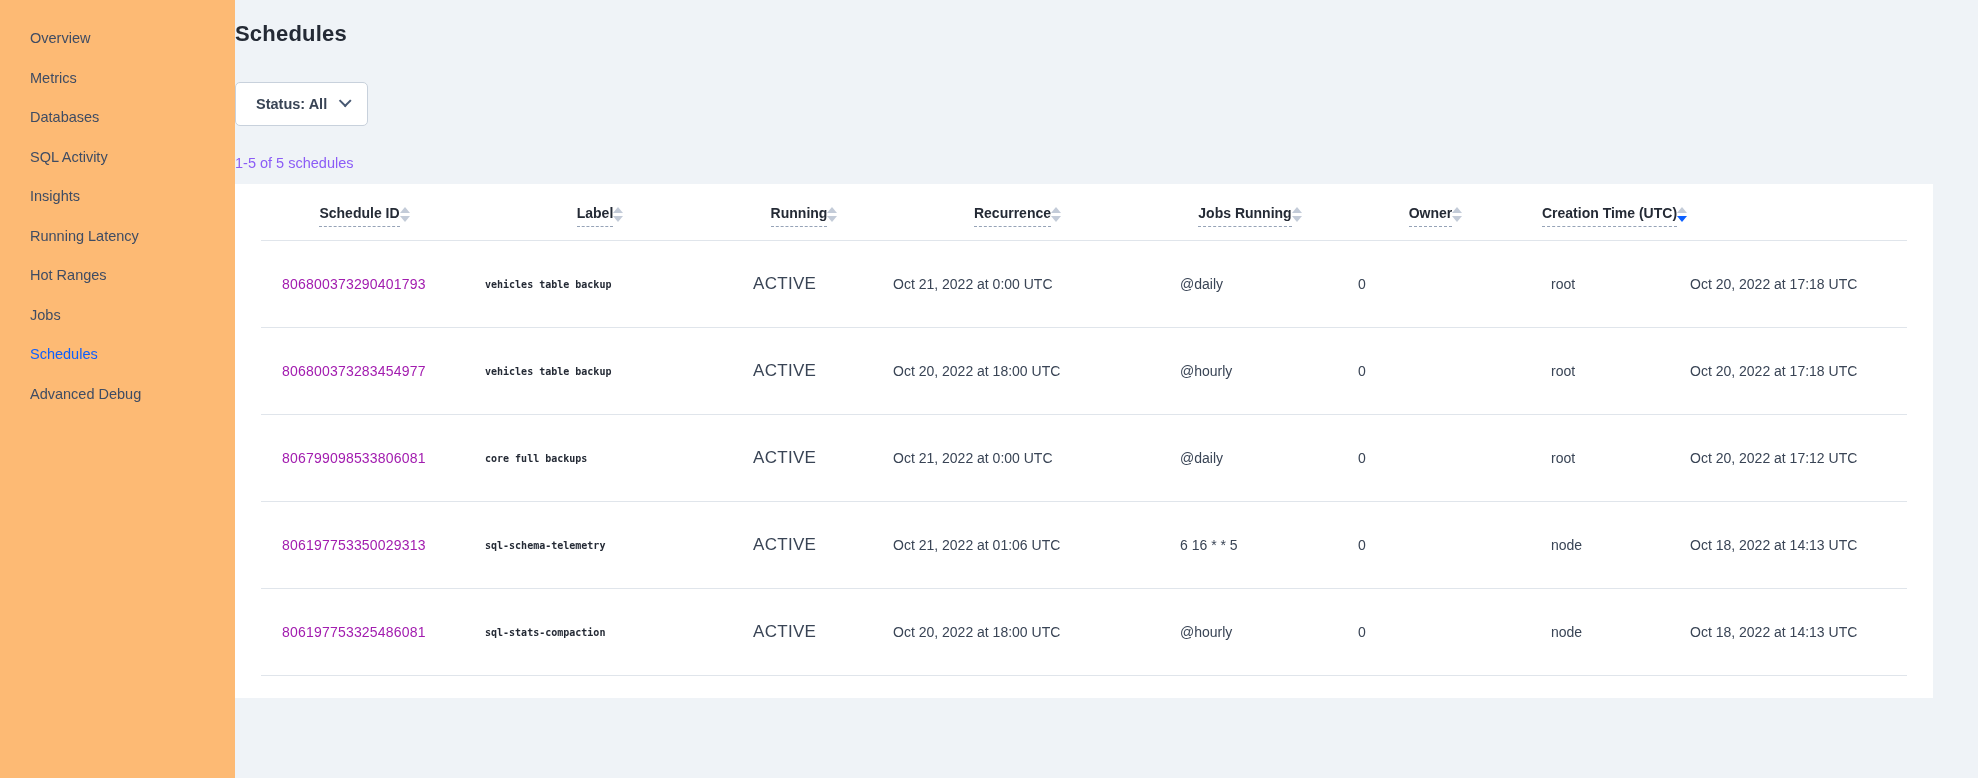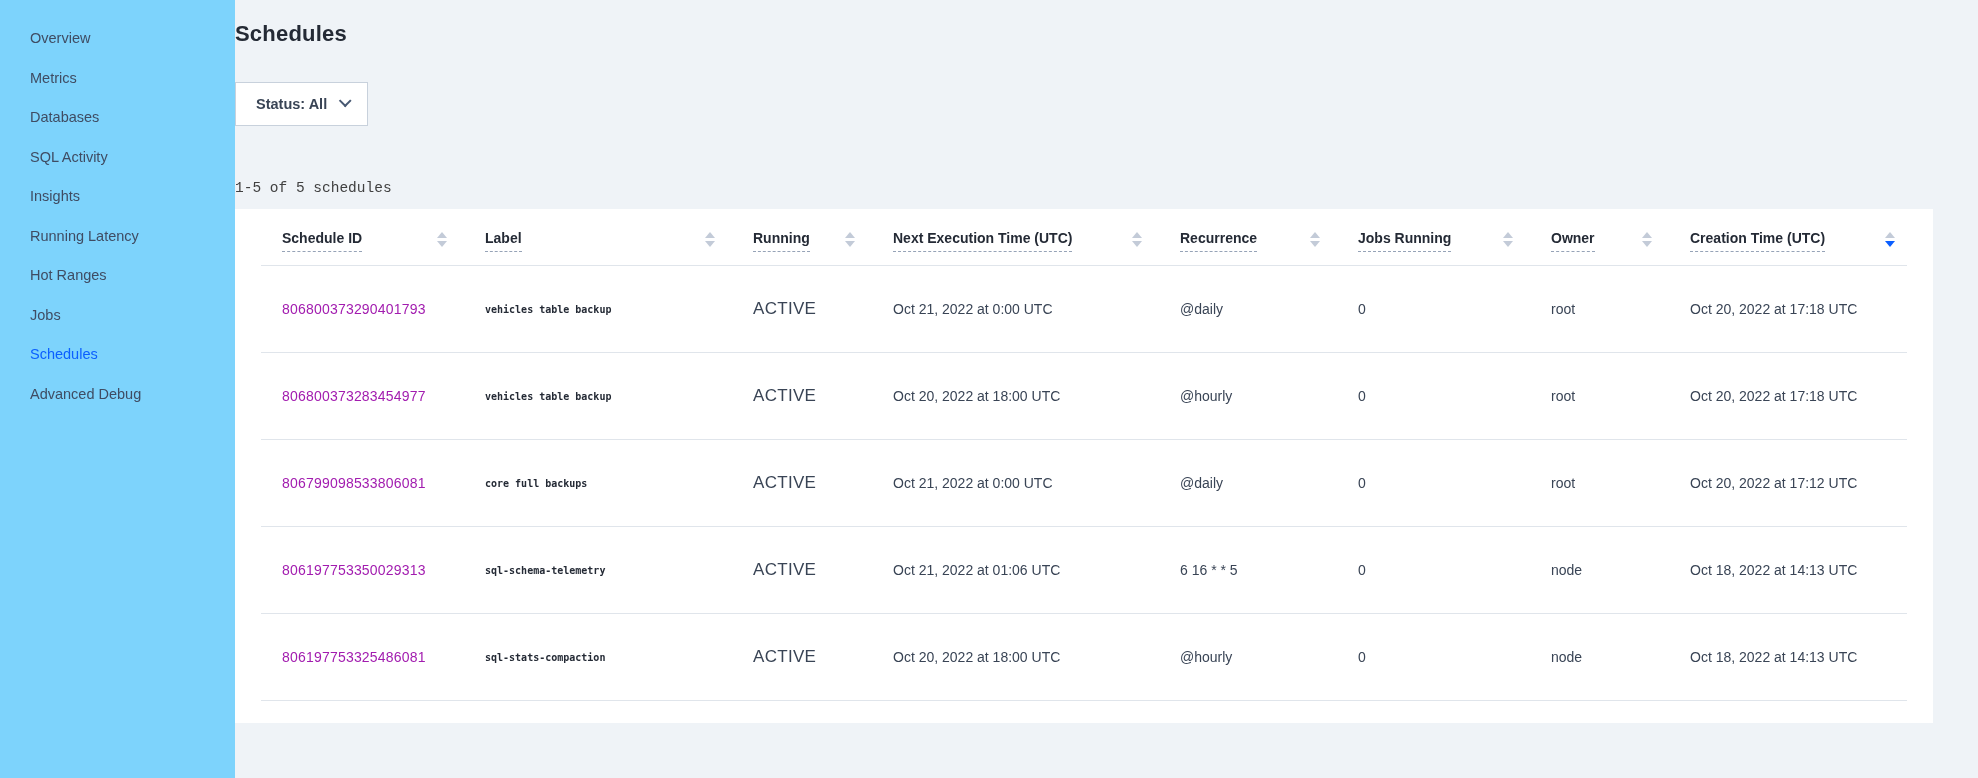--- a/index.html
+++ b/index.html
@@ -9,21 +9,21 @@
     font-family: "Liberation Sans", sans-serif;
     color: #394455;
     overflow: hidden;
     position: relative;
   }
   
   .sidebar {
     position: absolute; left: 0; top: 0;
     width: 235px; height: 778px;
     padding: 28px 0 0 30px;
-    background: #7dd3fc;
+    background: #fdba74;
   }
   .side-item {
     font-size: 14.5px; line-height: 20px;
     margin-bottom: 19.5px;
     color: #3f4c63;
     cursor: pointer;
     white-space: nowrap;
   }
   .side-item.active { color: #0b5fff; }
   
@@ -36,58 +36,57 @@
     font-size: 22px; line-height: 28px;
     font-weight: bold;
     color: #242a35;
     letter-spacing: 0.2px;
   }
   .filters { margin-top: 34px; display: flex; gap: 18px; }
   .dropdown-btn {
     height: 44px;
     background: #ffffff;
     border: 1px solid #c8d1dc;
-    border-radius: 0;
+    border-radius: 5px;
     display: inline-flex; align-items: center;
     padding: 0 18px 0 20px;
     font-size: 14.5px; font-weight: bold; color: #394455;
     cursor: pointer;
   }
   .chev {
     display: inline-block;
     width: 9px; height: 9px;
     border-right: 2px solid #475872;
     border-bottom: 2px solid #475872;
     transform: rotate(45deg) translateY(-1px);
     margin-left: 13px; margin-top: -5px;
   }
   .results-count {
-    margin-top: 52px;
+    margin-top: 27px;
     font-size: 14.5px; line-height: 20px;
-    color: #404040;
-    font-family: Liberation Mono, monospace;
+    color: #8b5cf6;
   }
   
   .card {
     margin-top: 11px;
     width: 1698px;
     background: #ffffff;
     padding: 0 26px 22px 26px;
   }
   .thead, .tr {
     display: grid;
     grid-template-columns: 203px 268px 140px 287px 178px 193px 139px 1fr;
     padding-left: 21px;
     align-items: center;
     border-bottom: 1px solid #e0e5eb;
   }
   .thead { height: 57px; padding-top: 8px; }
   .tr { height: 87px; }
   .th {
-    display: flex; align-items: center; justify-content: space-between;
+    display: flex; align-items: center; justify-content: center;
     padding-right: 38px;
   }
   .th:last-child { padding-right: 12px; }
   .th-label {
     font-size: 14px; font-weight: bold; color: #242a35;
     border-bottom: 1px dashed #96a3b7;
     padding-bottom: 5px;
     cursor: pointer;
     white-space: nowrap;
   }
@@ -157,27 +156,20 @@
           </div>
         </div>
         <div class="th">
           <div class="th-label">Running</div>
           <div class="sort-icon">
             <div class="tri tri-up"></div>
             <div class="tri tri-down"></div>
           </div>
         </div>
         <div class="th">
-          <div class="th-label">Next Execution Time (UTC)</div>
-          <div class="sort-icon">
-            <div class="tri tri-up"></div>
-            <div class="tri tri-down"></div>
-          </div>
-        </div>
-        <div class="th">
           <div class="th-label">Recurrence</div>
           <div class="sort-icon">
             <div class="tri tri-up"></div>
             <div class="tri tri-down"></div>
           </div>
         </div>
         <div class="th">
           <div class="th-label">Jobs Running</div>
           <div class="sort-icon">
             <div class="tri tri-up"></div>

